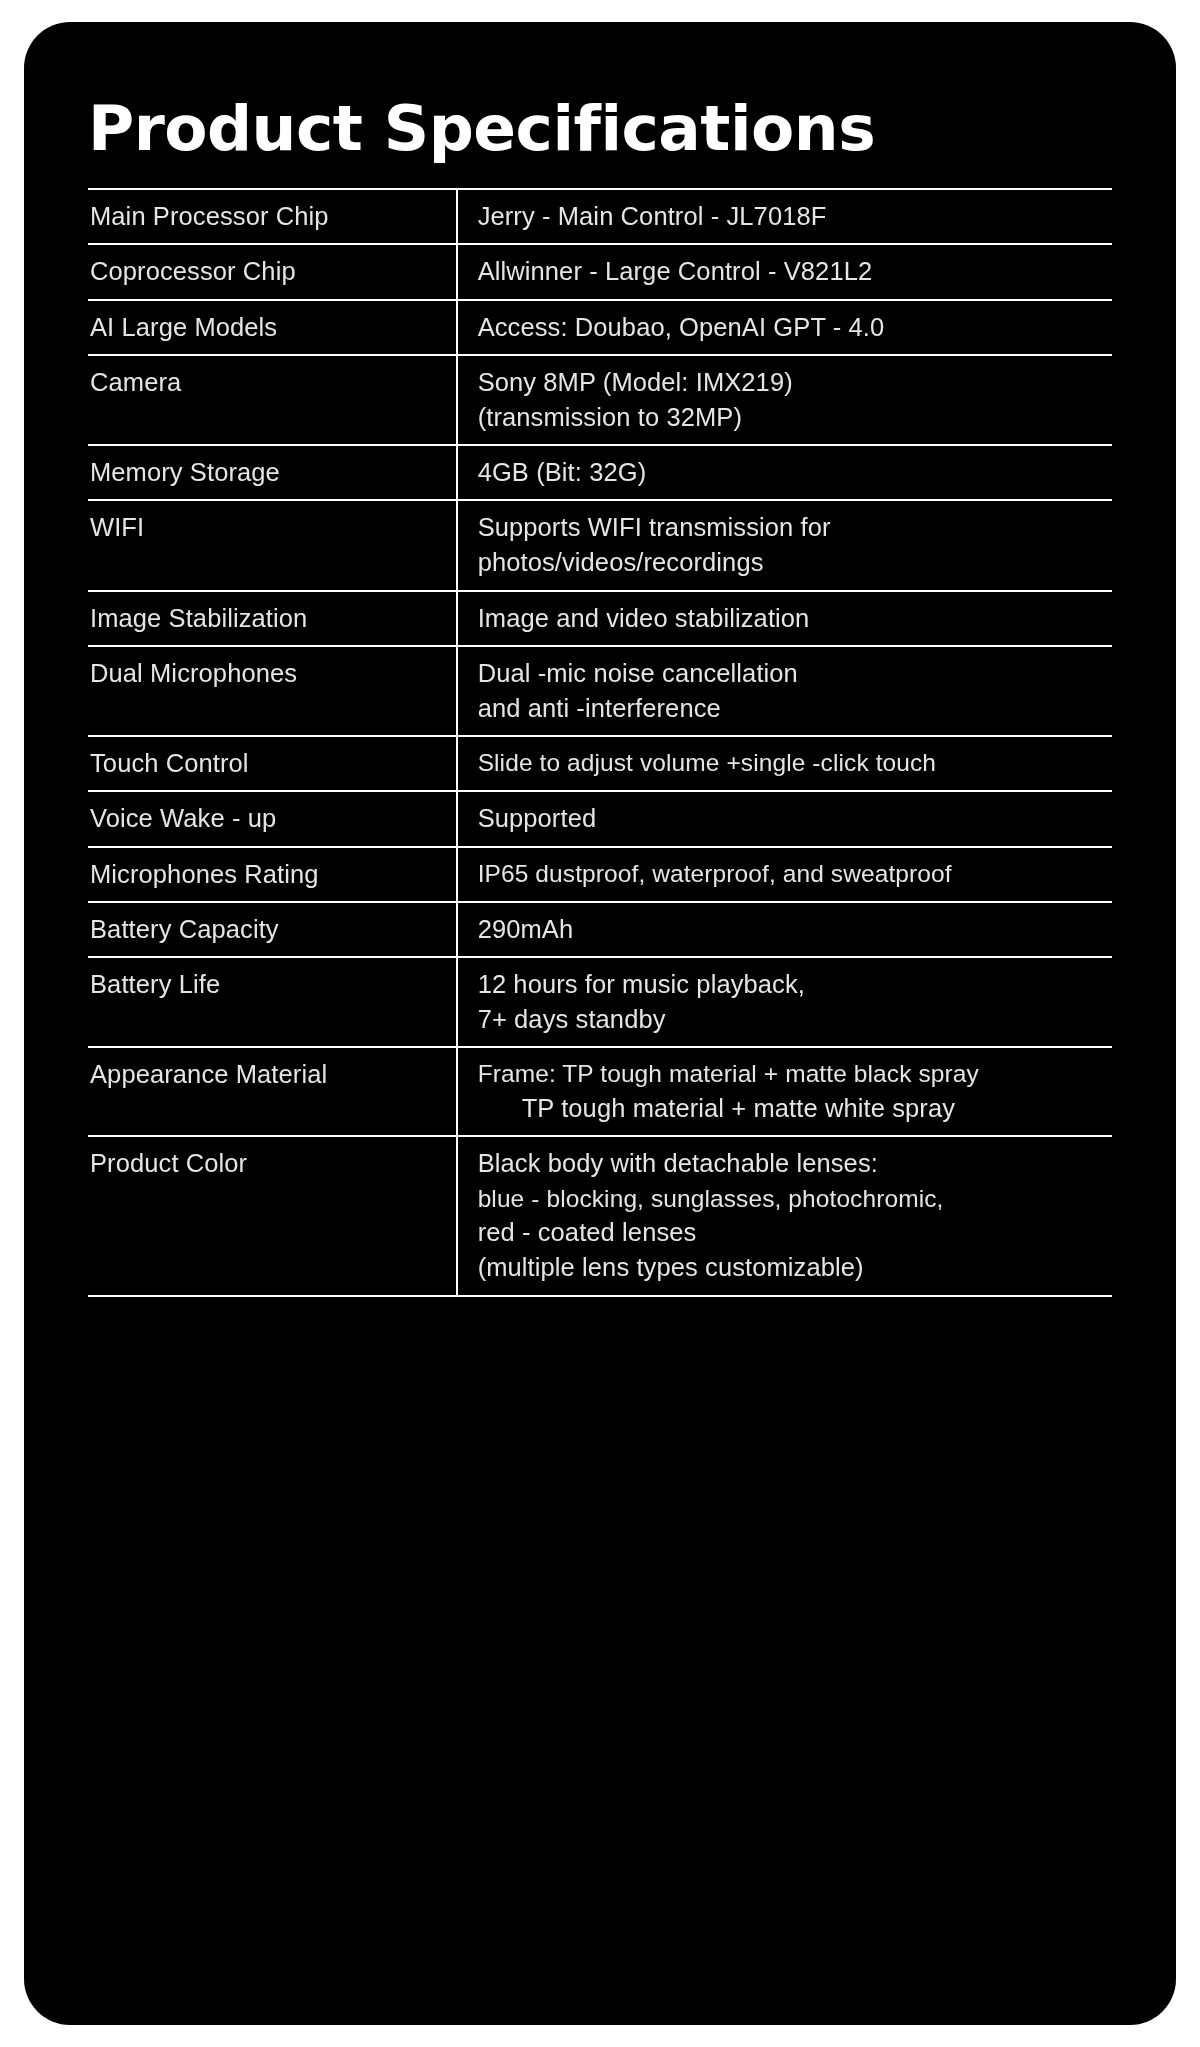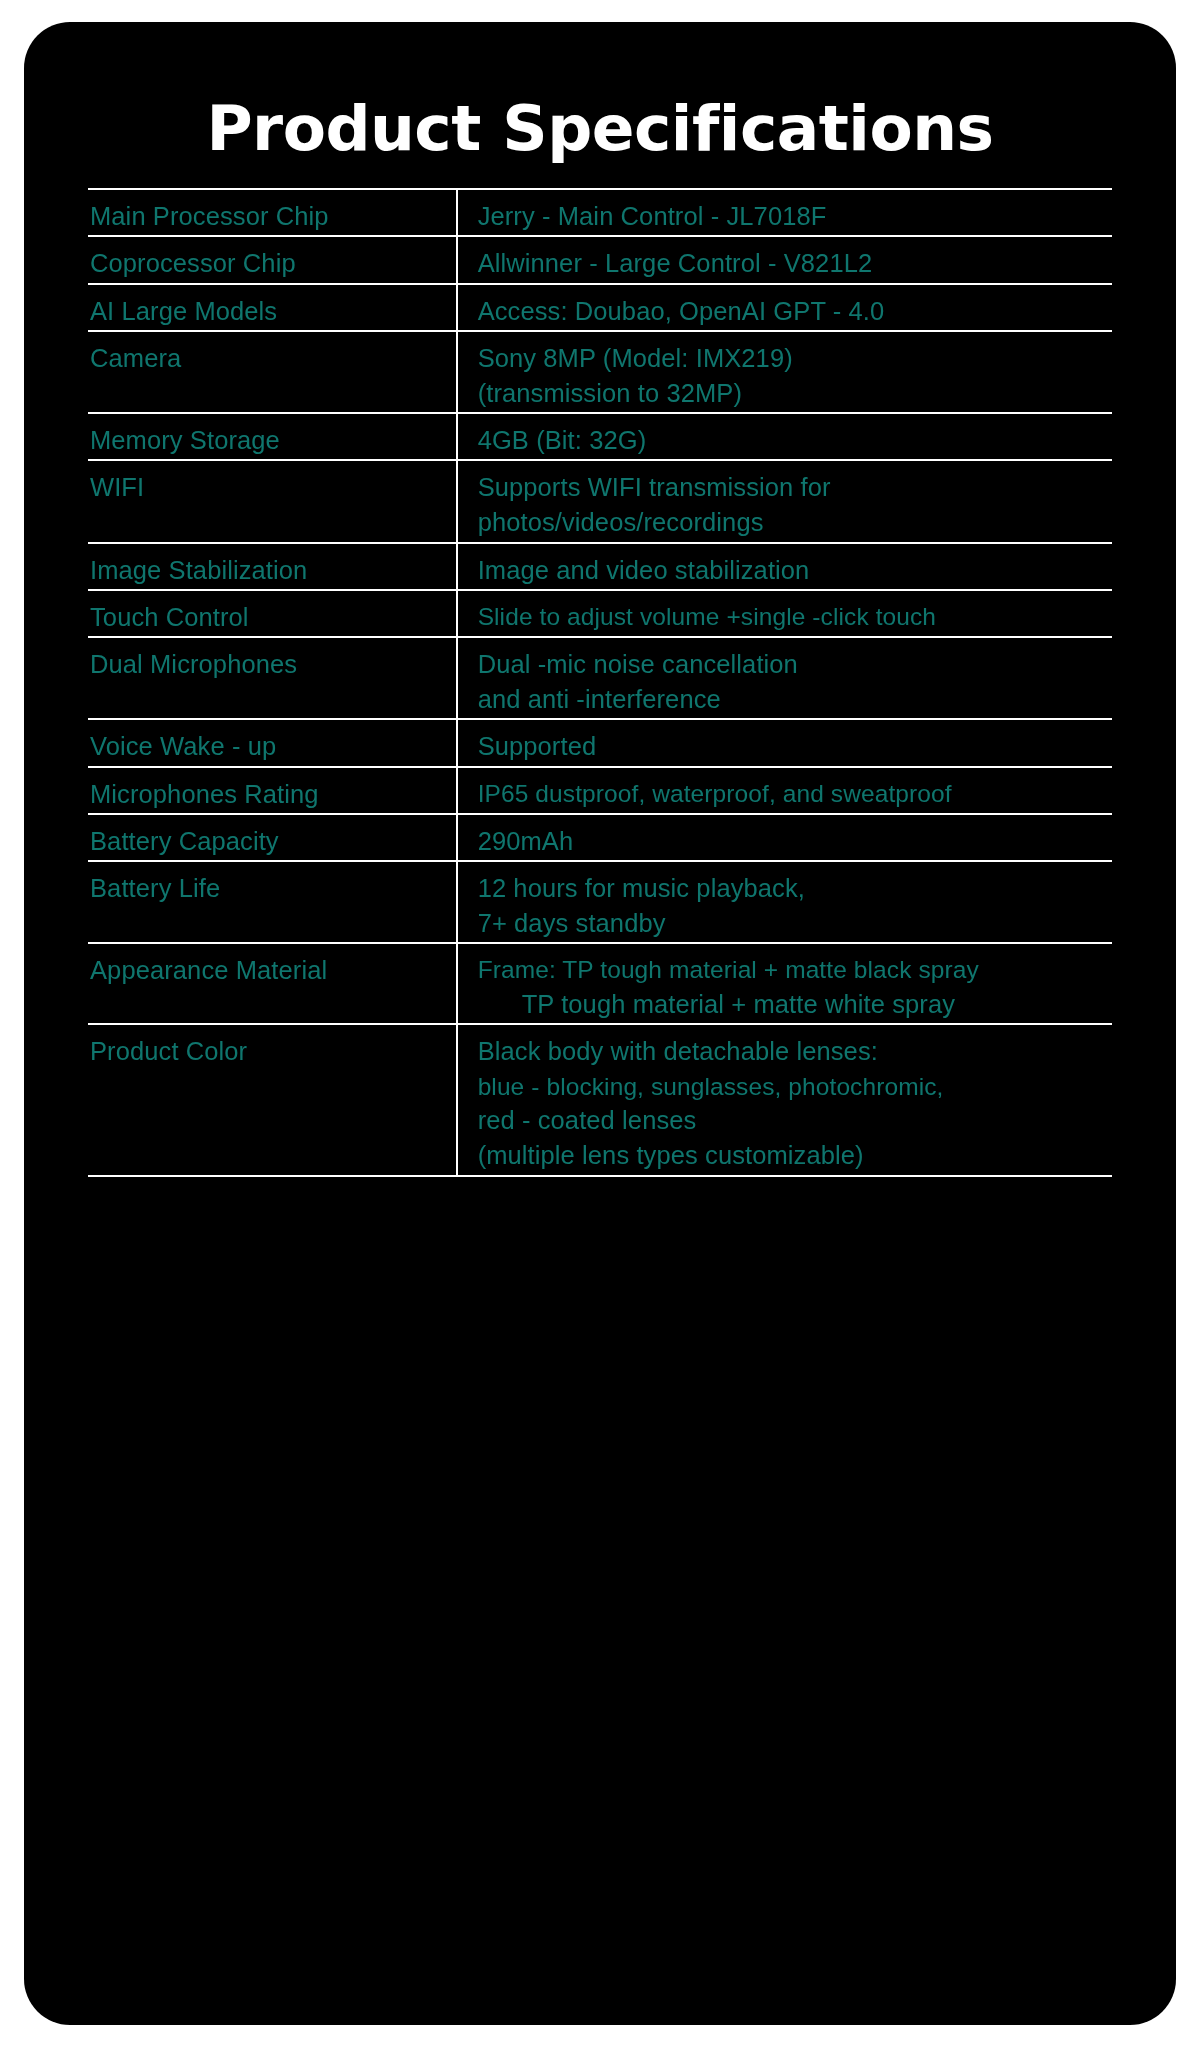--- a/index.html
+++ b/index.html
@@ -30,37 +30,36 @@
     box-sizing: border-box;
     padding: 74px 64px 40px 64px;
     overflow: hidden;
   }
   .title {
     color: #ffffff;
     font-family: "DejaVu Sans", sans-serif;
     font-weight: bold;
     font-size: 63px;
     letter-spacing: -0.5px;
-    text-align: center;
     margin: 0 0 26px 0;
     line-height: 1.05;
   }
   table.spec {
     width: 100%;
     border-collapse: collapse;
     table-layout: fixed;
   }
   table.spec col.c1 { width: 36%; }
   table.spec col.c2 { width: 64%; }
   table.spec td {
-    color: #0f766e;
+    color: #e5e5e5;
     font-size: 25.5px;
     line-height: 1.38;
     vertical-align: top;
-    padding: 9px 4px 1px 4px;
+    padding: 9px 4px 9px 4px;
     border-top: 2.5px solid #ffffff;
     letter-spacing: 0.1px;
     margin-left: 16px;
   }
   table.spec tr:last-child td {
     border-bottom: 2.5px solid #ffffff;
   }
   table.spec td.label {
     padding-left: 2px;
     padding-right: 14px;
@@ -128,30 +127,30 @@
               <span class="line">photos/videos/recordings</span>
             </td>
           </tr>
           <tr>
             <td class="label">Image Stabilization</td>
             <td class="value">
               <span class="line">Image and video stabilization</span>
             </td>
           </tr>
           <tr>
-            <td class="label">Touch Control</td>
-            <td class="value">
-              <span class="line tight">Slide to adjust volume +single -click touch</span>
-            </td>
-          </tr>
-          <tr>
             <td class="label">Dual Microphones</td>
             <td class="value">
               <span class="line">Dual -mic noise cancellation</span>
               <span class="line">and anti -interference</span>
+            </td>
+          </tr>
+          <tr>
+            <td class="label">Touch Control</td>
+            <td class="value">
+              <span class="line tight">Slide to adjust volume +single -click touch</span>
             </td>
           </tr>
           <tr>
             <td class="label">Voice Wake - up</td>
             <td class="value">
               <span class="line">Supported</span>
             </td>
           </tr>
           <tr>
             <td class="label">Microphones Rating</td>

